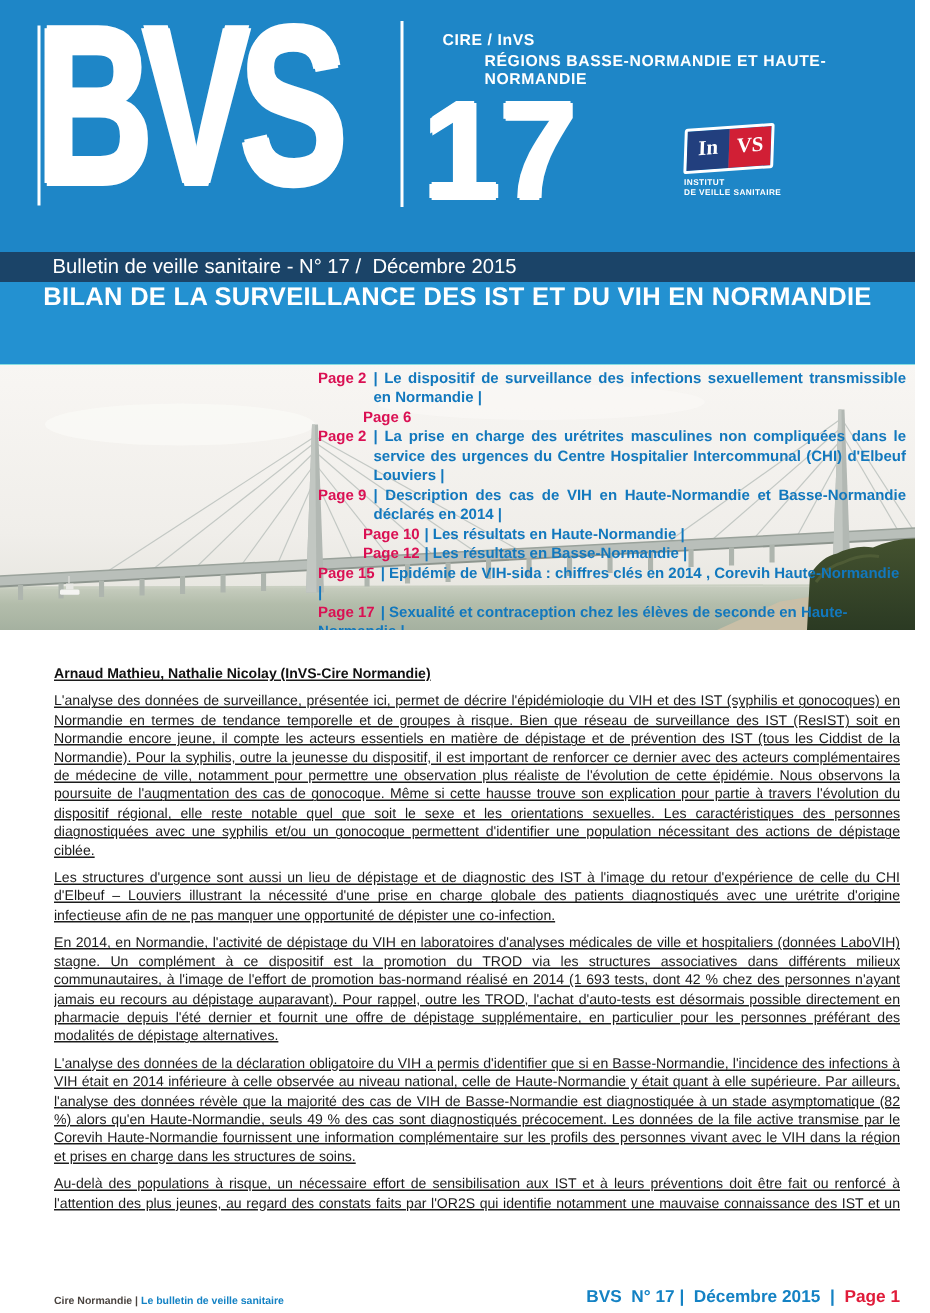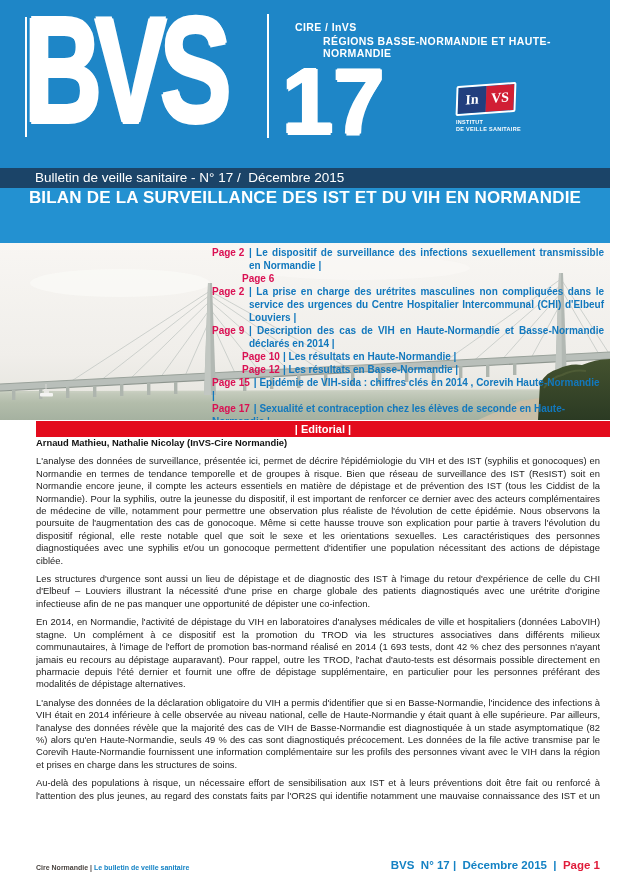--- a/index.html
+++ b/index.html
@@ -49,21 +49,21 @@
   .toc-row .tx{flex:1;text-align:justify;}
   .toc-row.sub{padding-left:30px;}
   .toc-row.sub .pg{flex-basis:41px;}
   .toc-row.flush{display:block;}
   .toc-row.flush .pg{display:inline;margin-right:4px;}
   .toc-row.flush .tx{display:inline;text-align:left;}
 
   
   .section-bar{margin:1px 10px 0 36px;height:16px;background:#e30b1d;color:#fff;
                text-align:center;font-weight:bold;font-size:11px;line-height:16px;}
-  .editorial{margin:0 20px 0 36px;height:366px;overflow:hidden;color:#1c1c1c;}
+  .editorial{margin:23px 20px 0 36px;height:366px;overflow:hidden;color:#1c1c1c;text-decoration:underline;}
   .authors{font-size:10.3px;font-weight:bold;color:#111;margin:0 0 5px 0;}
   .editorial p{margin:0 0 6px 0;font-size:9.4px;line-height:12.4px;text-align:justify;}
 
   
   .footer{position:absolute;left:36px;right:20px;top:815px;display:flex;
           justify-content:space-between;align-items:flex-end;margin-top:44px;}
   .foot-left{font-size:7px;font-weight:bold;color:#4a4440;white-space:pre;}
   .foot-left .lnk{color:#1482c4;}
   .foot-right{font-size:11.5px;font-weight:bold;color:#1482c4;white-space:pre;}
   .foot-right .pg1{color:#e01c3a;}
@@ -210,21 +210,20 @@
           <div class="toc-row sub">
             <span class="pg">Page 12</span>
             <span class="tx">| Les résultats en Basse-Normandie |</span>
           </div>
           <div class="toc-row flush"><span class="pg">Page 15</span><span class="tx">| Epidémie de VIH-sida : chiffres clés en 2014 , Corevih Haute-Normandie |</span></div>
           <div class="toc-row flush"><span class="pg">Page 17</span><span class="tx">| Sexualité et contraception chez les élèves de seconde en Haute-Normandie |</span></div>
         </div>
     </div>
   </div>
 
-  <div class="section-bar">| Editorial |</div>
 
   <div class="editorial">
     <p class="authors">Arnaud Mathieu, Nathalie Nicolay (InVS-Cire Normandie)</p>
     <div id="paragraphs">
         <p>L'analyse des données de surveillance, présentée ici, permet de décrire l'épidémiologie du VIH et des IST (syphilis et gonocoques) en Normandie en termes de tendance temporelle et de groupes à risque. Bien que réseau de surveillance des IST (ResIST) soit en Normandie encore jeune, il compte les acteurs essentiels en matière de dépistage et de prévention des IST (tous les Ciddist de la Normandie). Pour la syphilis, outre la jeunesse du dispositif, il est important de renforcer ce dernier avec des acteurs complémentaires de médecine de ville, notamment pour permettre une observation plus réaliste de l'évolution de cette épidémie. Nous observons la poursuite de l'augmentation des cas de gonocoque. Même si cette hausse trouve son explication pour partie à travers l'évolution du dispositif régional, elle reste notable quel que soit le sexe et les orientations sexuelles. Les caractéristiques des personnes diagnostiquées avec une syphilis et/ou un gonocoque permettent d'identifier une population nécessitant des actions de dépistage ciblée.</p>
         <p>Les structures d'urgence sont aussi un lieu de dépistage et de diagnostic des IST à l'image du retour d'expérience de celle du CHI d'Elbeuf – Louviers illustrant la nécessité d'une prise en charge globale des patients diagnostiqués avec une urétrite d'origine infectieuse afin de ne pas manquer une opportunité de dépister une co-infection.</p>
         <p>En 2014, en Normandie, l'activité de dépistage du VIH en laboratoires d'analyses médicales de ville et hospitaliers (données LaboVIH) stagne. Un complément à ce dispositif est la promotion du TROD via les structures associatives dans différents milieux communautaires, à l'image de l'effort de promotion bas-normand réalisé en 2014 (1 693 tests, dont 42 % chez des personnes n'ayant jamais eu recours au dépistage auparavant). Pour rappel, outre les TROD, l'achat d'auto-tests est désormais possible directement en pharmacie depuis l'été dernier et fournit une offre de dépistage supplémentaire, en particulier pour les personnes préférant des modalités de dépistage alternatives.</p>
         <p>L'analyse des données de la déclaration obligatoire du VIH a permis d'identifier que si en Basse-Normandie, l'incidence des infections à VIH était en 2014 inférieure à celle observée au niveau national, celle de Haute-Normandie y était quant à elle supérieure. Par ailleurs, l'analyse des données révèle que la majorité des cas de VIH de Basse-Normandie est diagnostiquée à un stade asymptomatique (82 %) alors qu'en Haute-Normandie, seuls 49 % des cas sont diagnostiqués précocement. Les données de la file active transmise par le Corevih Haute-Normandie fournissent une information complémentaire sur les profils des personnes vivant avec le VIH dans la région et prises en charge dans les structures de soins.</p>
         <p>Au-delà des populations à risque, un nécessaire effort de sensibilisation aux IST et à leurs préventions doit être fait ou renforcé à l'attention des plus jeunes, au regard des constats faits par l'OR2S qui identifie notamment une mauvaise connaissance des IST et un usage limité du préservatif.</p>
       </div>

